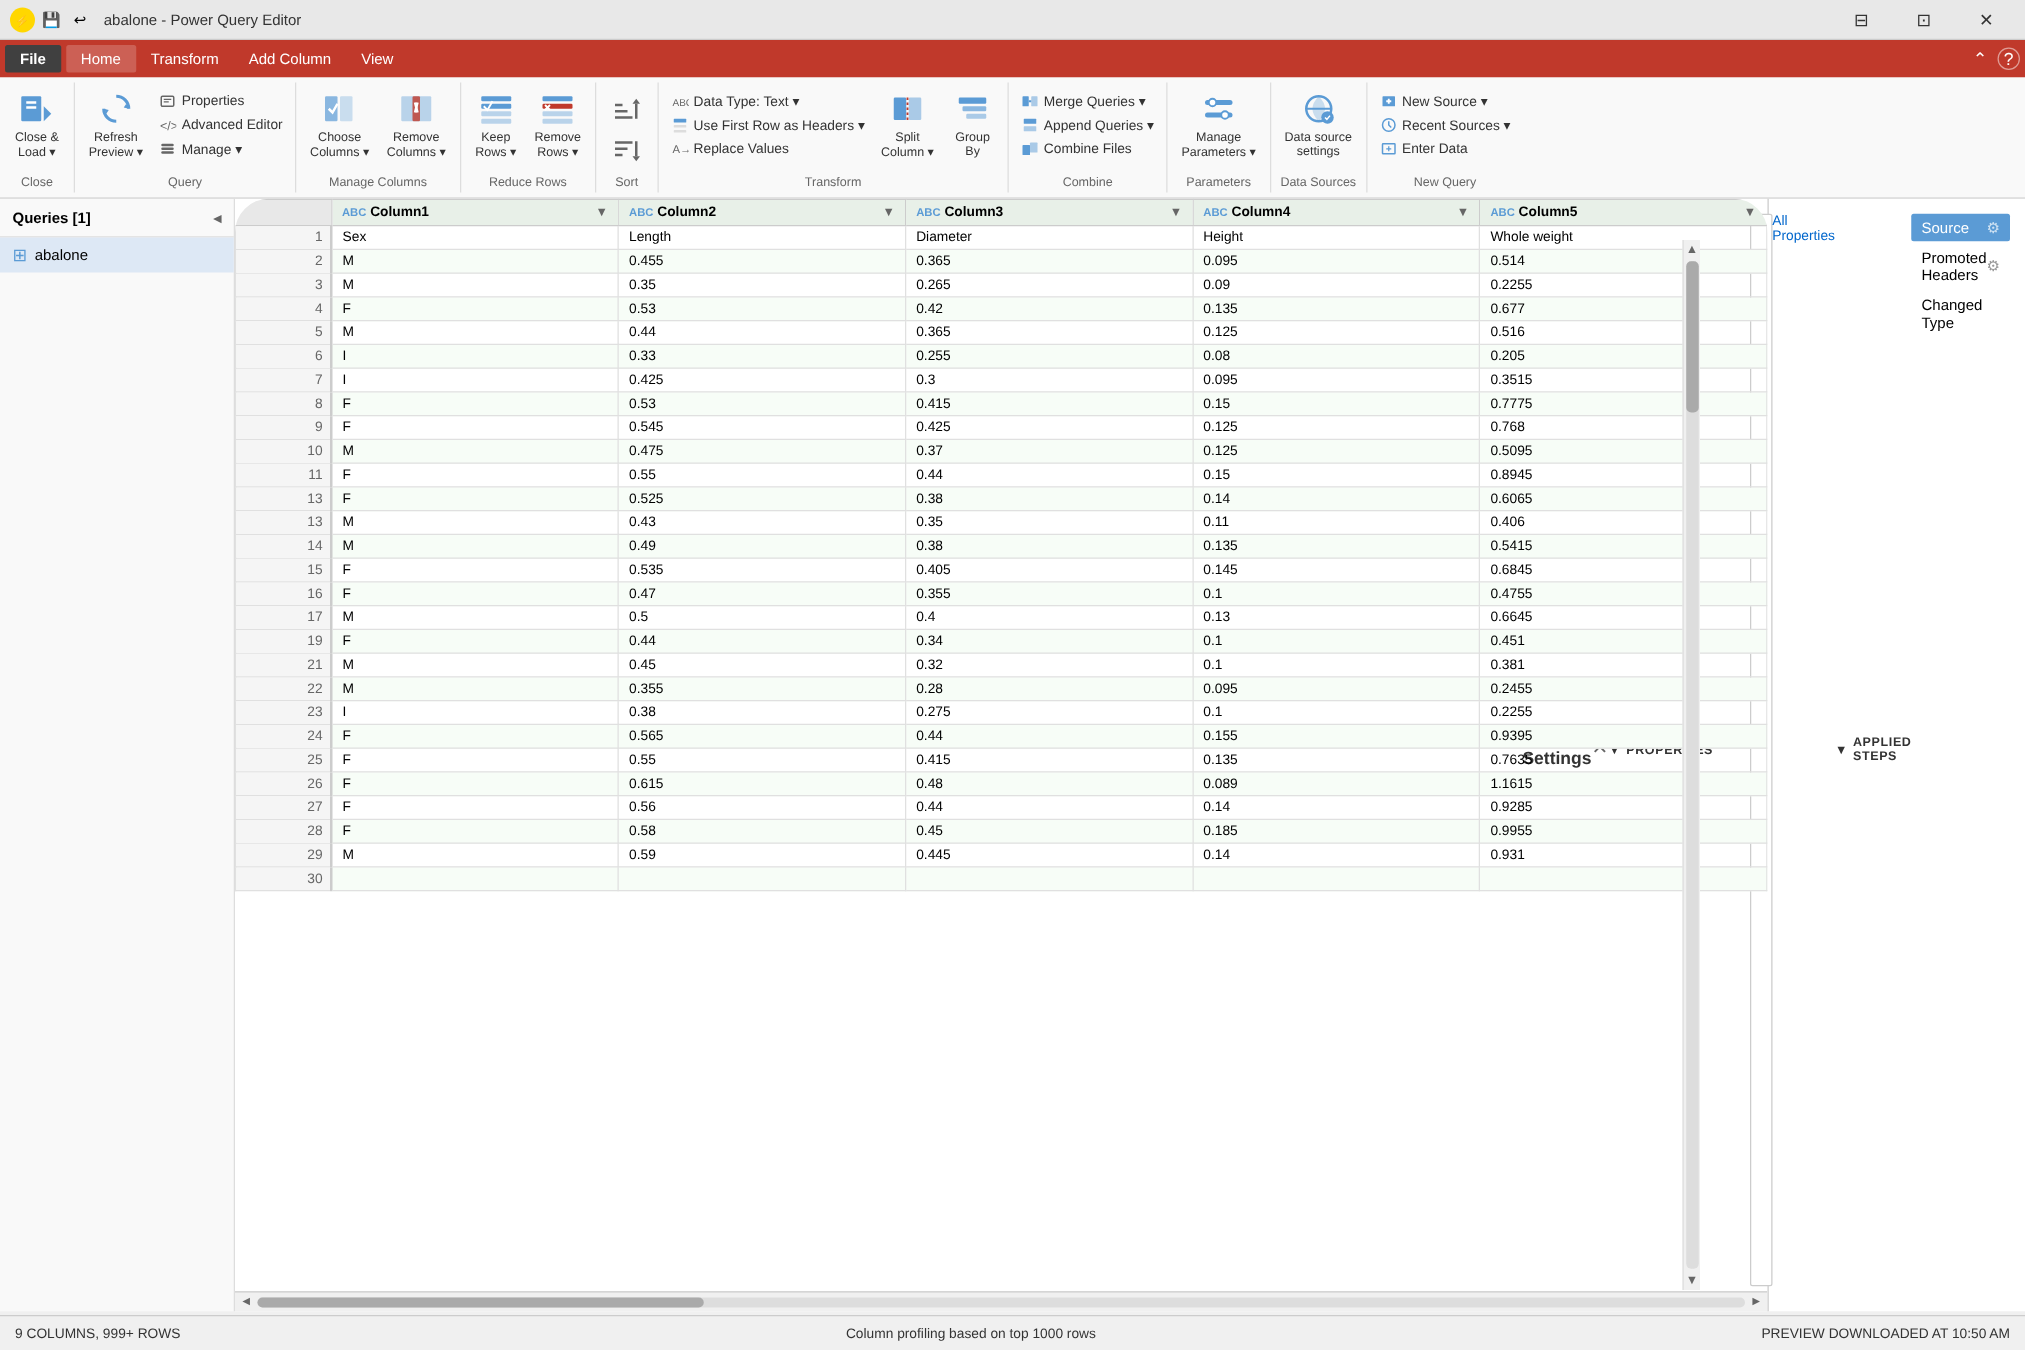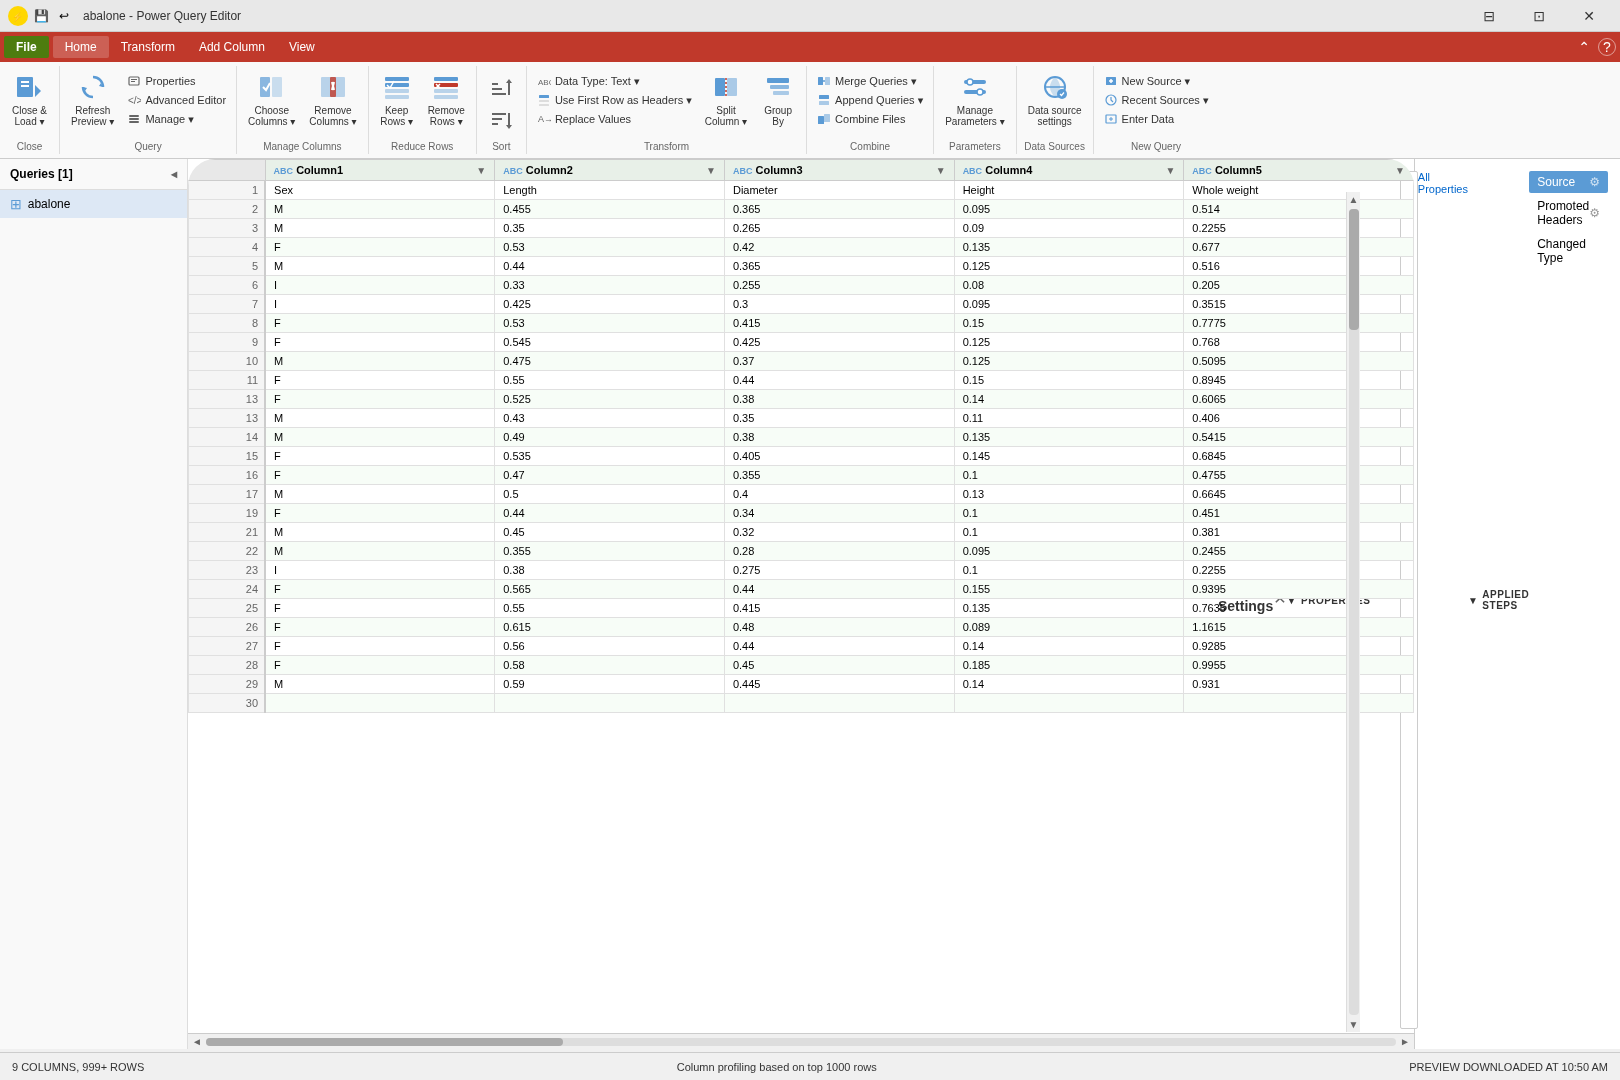--- a/index.html
+++ b/index.html
@@ -29,21 +29,21 @@
       padding: 0 4px;
     }
     .menu-item {
       padding: 4px 12px;
       color: white;
       cursor: pointer;
       font-size: 12px;
       border-radius: 2px;
     }
     .menu-item:hover, .menu-item.active { background: rgba(255,255,255,0.2); }
-    .menu-item.file { background: #4d7c0f; font-weight: 600; margin-right: 4px; }
+    .menu-item.file { background: #404040; font-weight: 600; margin-right: 4px; }
 
     
     .ribbon {
       background: #f9f9f9;
       border-bottom: 1px solid #ccc;
       display: flex;
       flex-direction: column;
     }
     .ribbon-content {
       display: flex;

